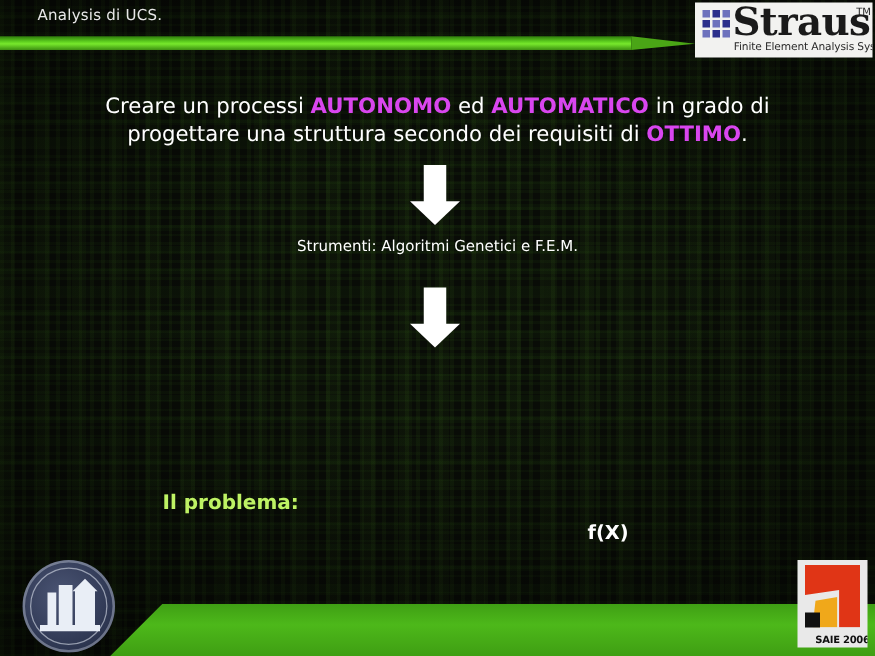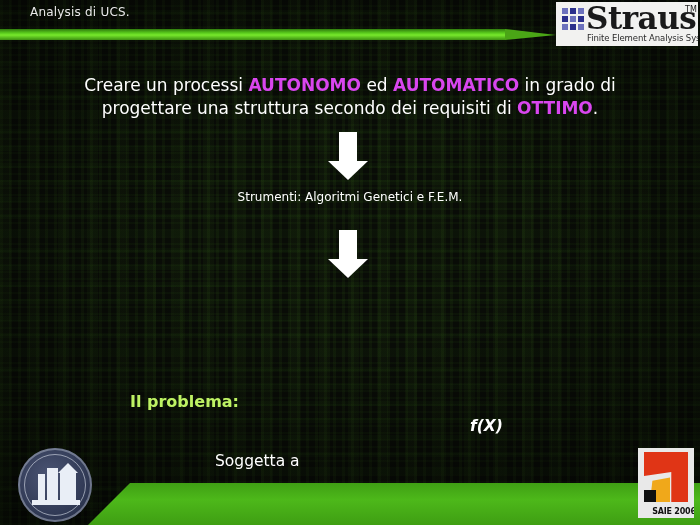--- a/index.html
+++ b/index.html
@@ -190,21 +190,21 @@
     color: #bef264;
     margin-top: 14px;
   }
   .eq-row {
     position: absolute;
     color: #ffffff;
     font-size: 15.5px;
     white-space: nowrap;
   }
   .eq-min-label { left: 222px; top: 417px; }
-  .eq-min-expr  { left: 470px; top: 417px; font-style: italic; font-weight: bold; }
+  .eq-min-expr  { left: 470px; top: 417px; font-weight: bold; }
   .eq-sub-label { left: 215px; top: 452px; }
   .eq-sub-expr  { left: 352px; top: 452px; font-style: italic; font-weight: bold; }
   .eq-sub-expr .sub {
     font-size: 10px;
     vertical-align: -3px;
   }
   .eq-sub-tail { font-style: normal; font-weight: normal; }
 
   
   .bottom-band {
@@ -340,21 +340,20 @@
   <div class="arrow arrow-2">
     <div class="shaft"></div>
     <div class="head"></div>
   </div>
 
 
   <div class="problema-label">Il problema:</div>
 
   <div class="eq-row eq-min-expr">f(X)</div>
 
-  <div class="eq-row eq-sub-label">Soggetta a</div>
 
   <div class="bottom-band"></div>
 
   <div class="seal">
     <div class="ring"></div>
     <div class="bldg b1"></div>
     <div class="bldg b2"></div>
     <div class="bldg b3"></div>
     <div class="roof"></div>
     <div class="base"></div>

